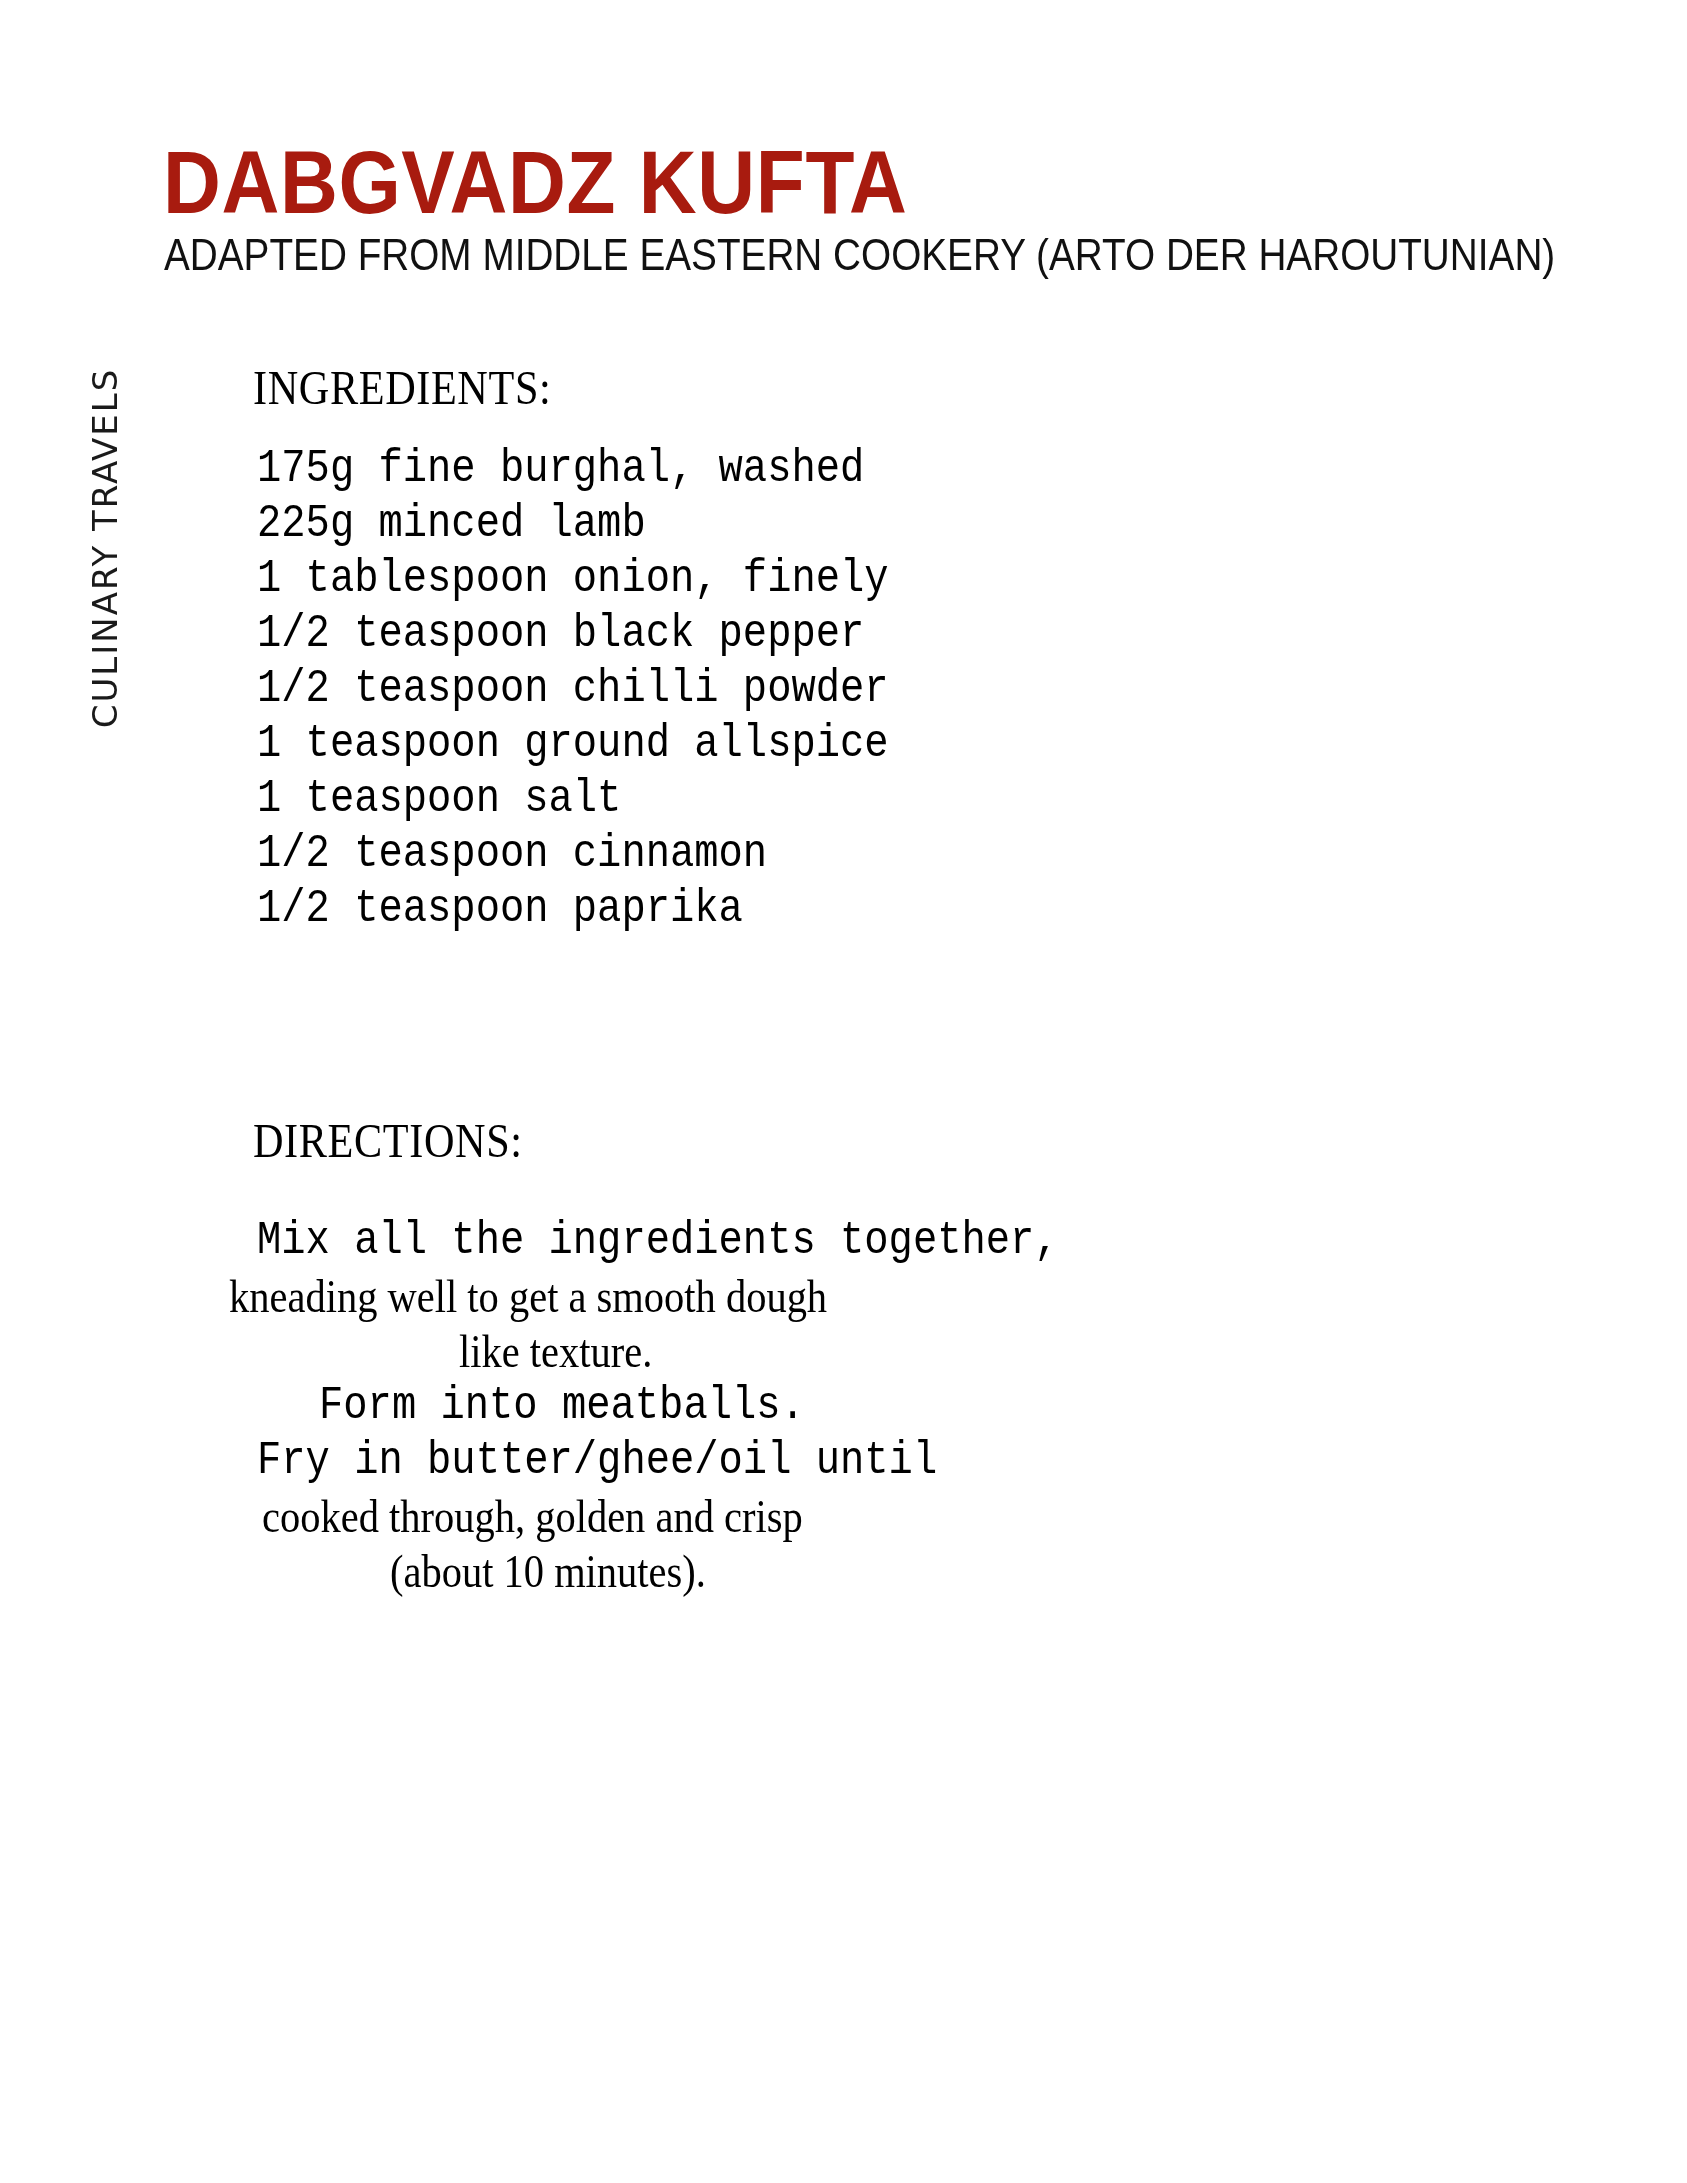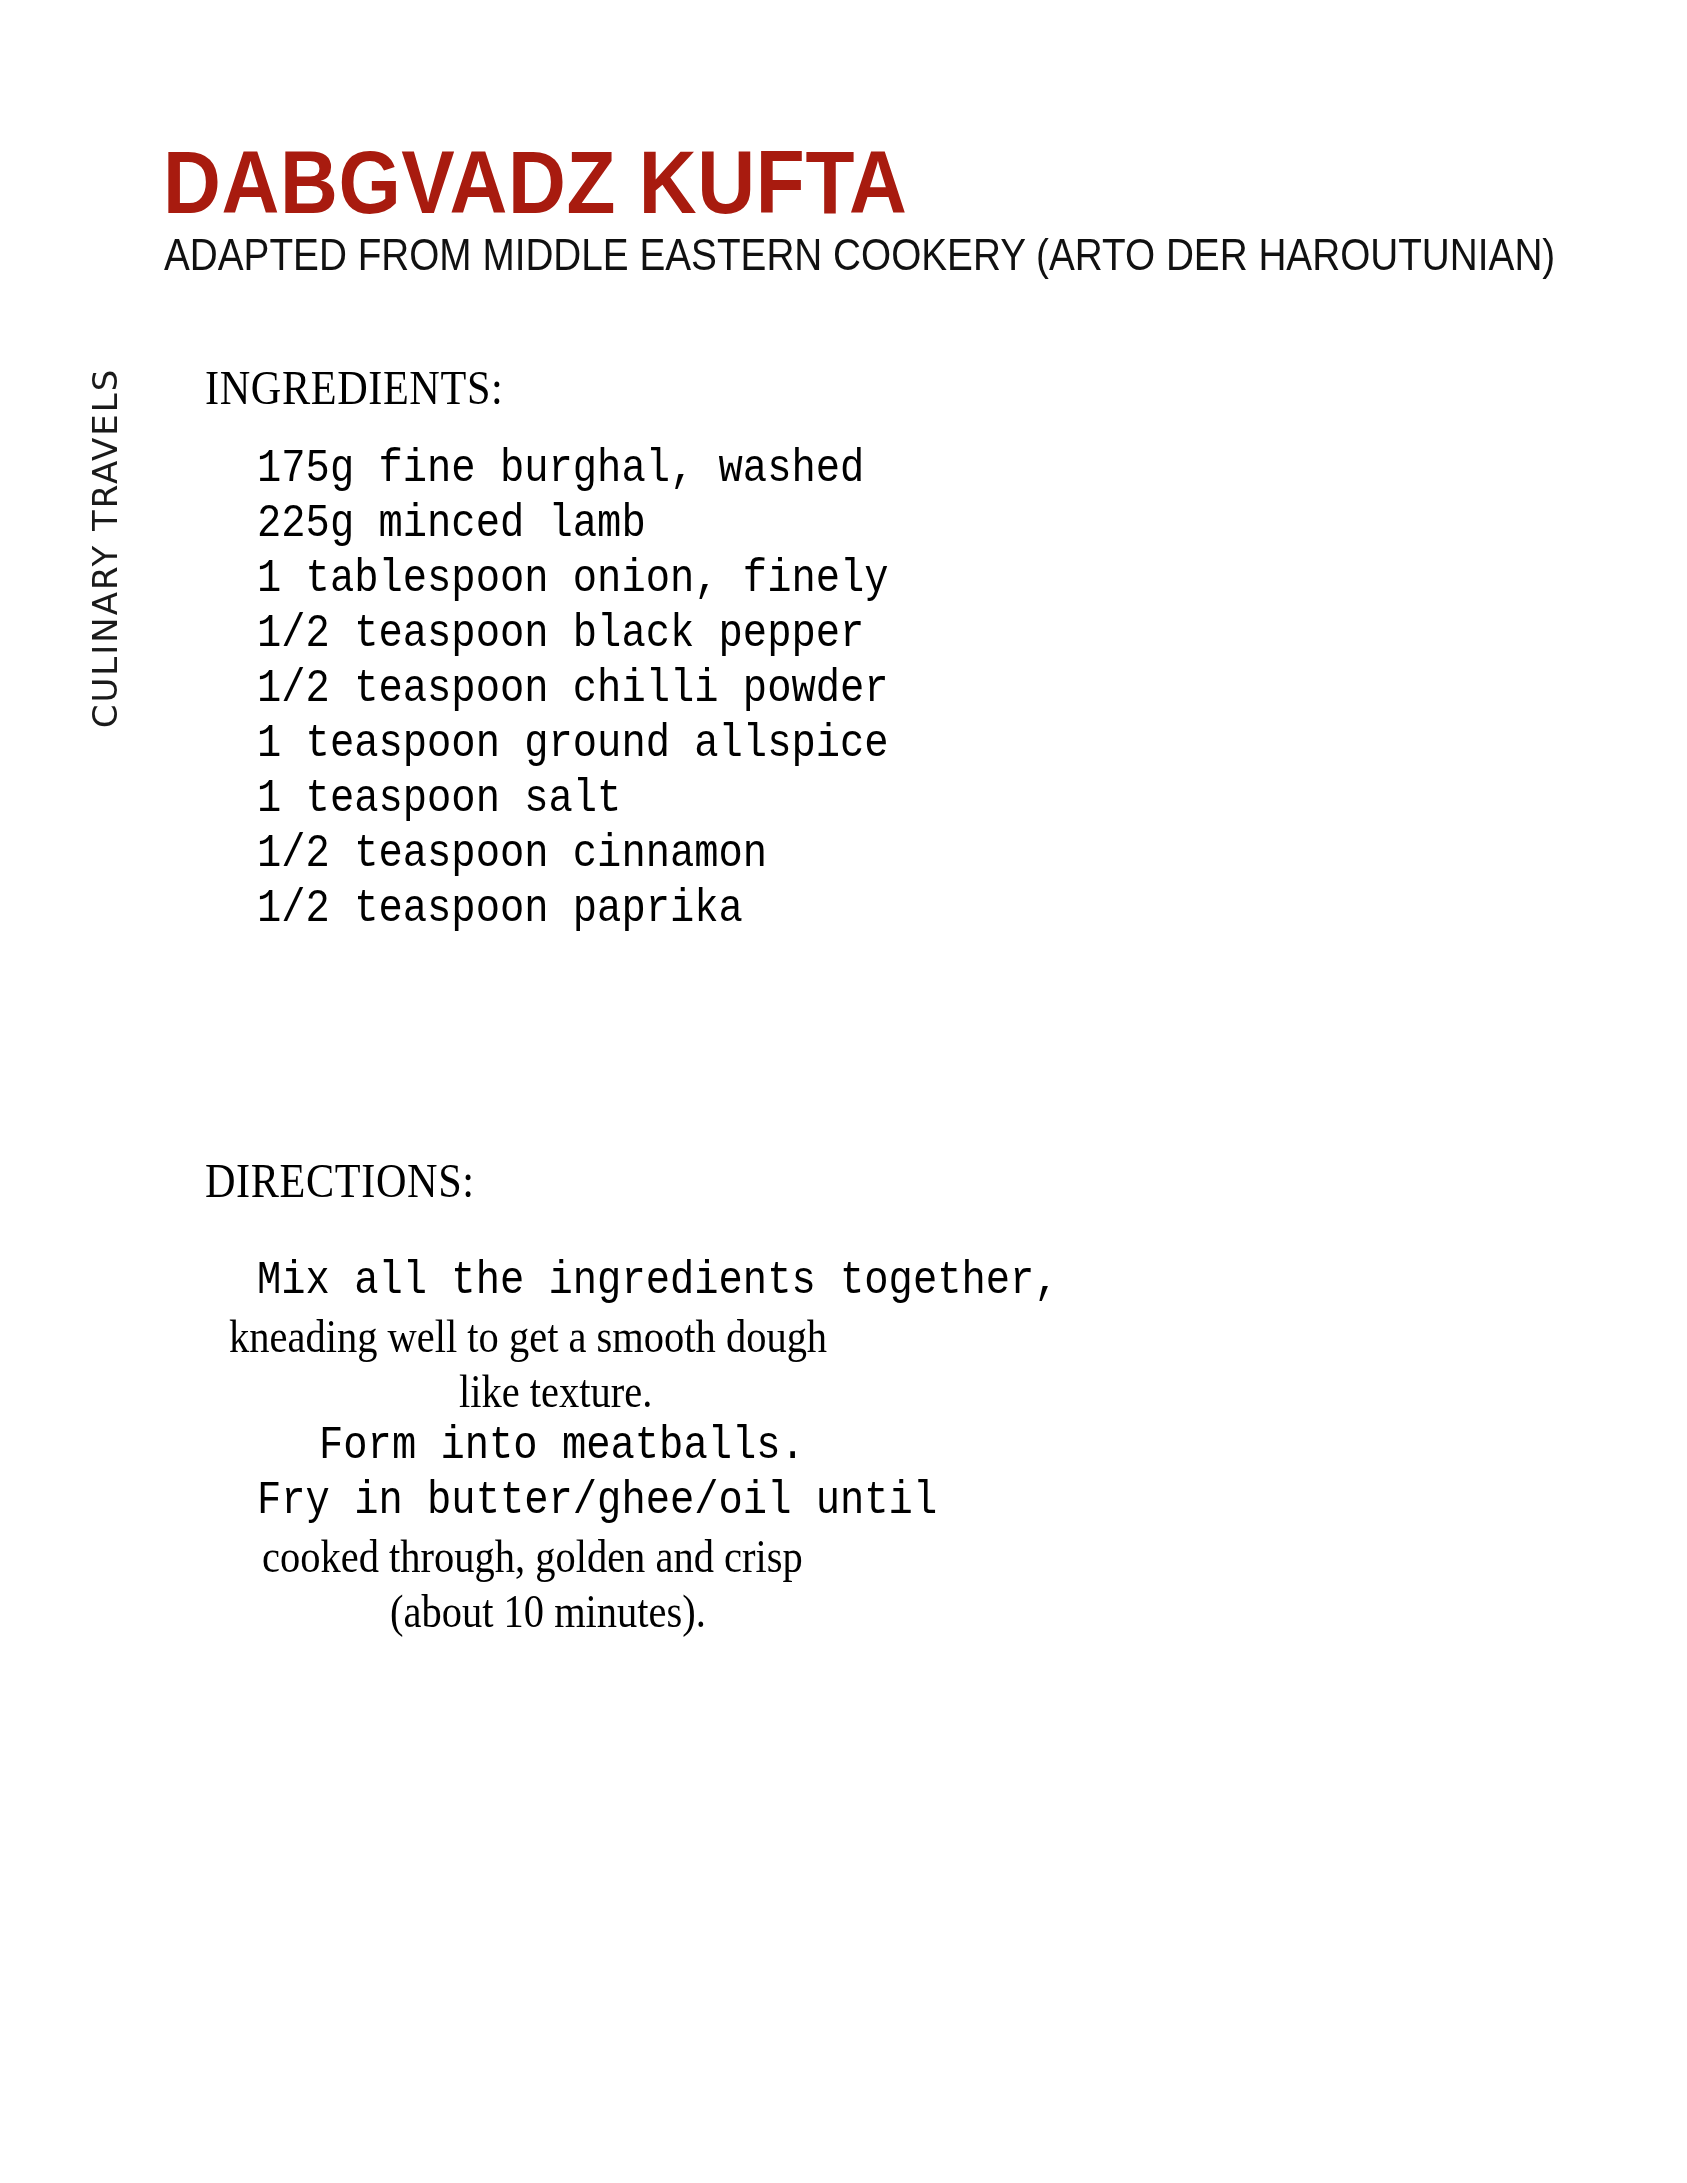--- a/index.html
+++ b/index.html
@@ -59,26 +59,27 @@
     font-size: 34px;
     letter-spacing: 2px;
     color: #1a1a1a;
   }
   .section {
     position: absolute;
     left: 205px;
     width: 728px;
   }
   .section-ingredients { top: 361px; }
-  .section-directions  { top: 1154px; }
+  .section-directions  { top: 1114px; }
   .section-heading {
     font-size: 48px;
     line-height: 54px;
     font-weight: 400;
     letter-spacing: 0.7px;
+    margin-left: 48px;
   }
   .section-ingredients .lines { margin-top: 26.5px; }
   .section-directions  .lines { margin-top: 46px; text-align: center; }
   .line {
     font-size: 46px;
     line-height: 55px;
     white-space: nowrap;
   }
   .line.indent { padding-left: 52px; font-family: Liberation Mono, monospace; }
 </style>

